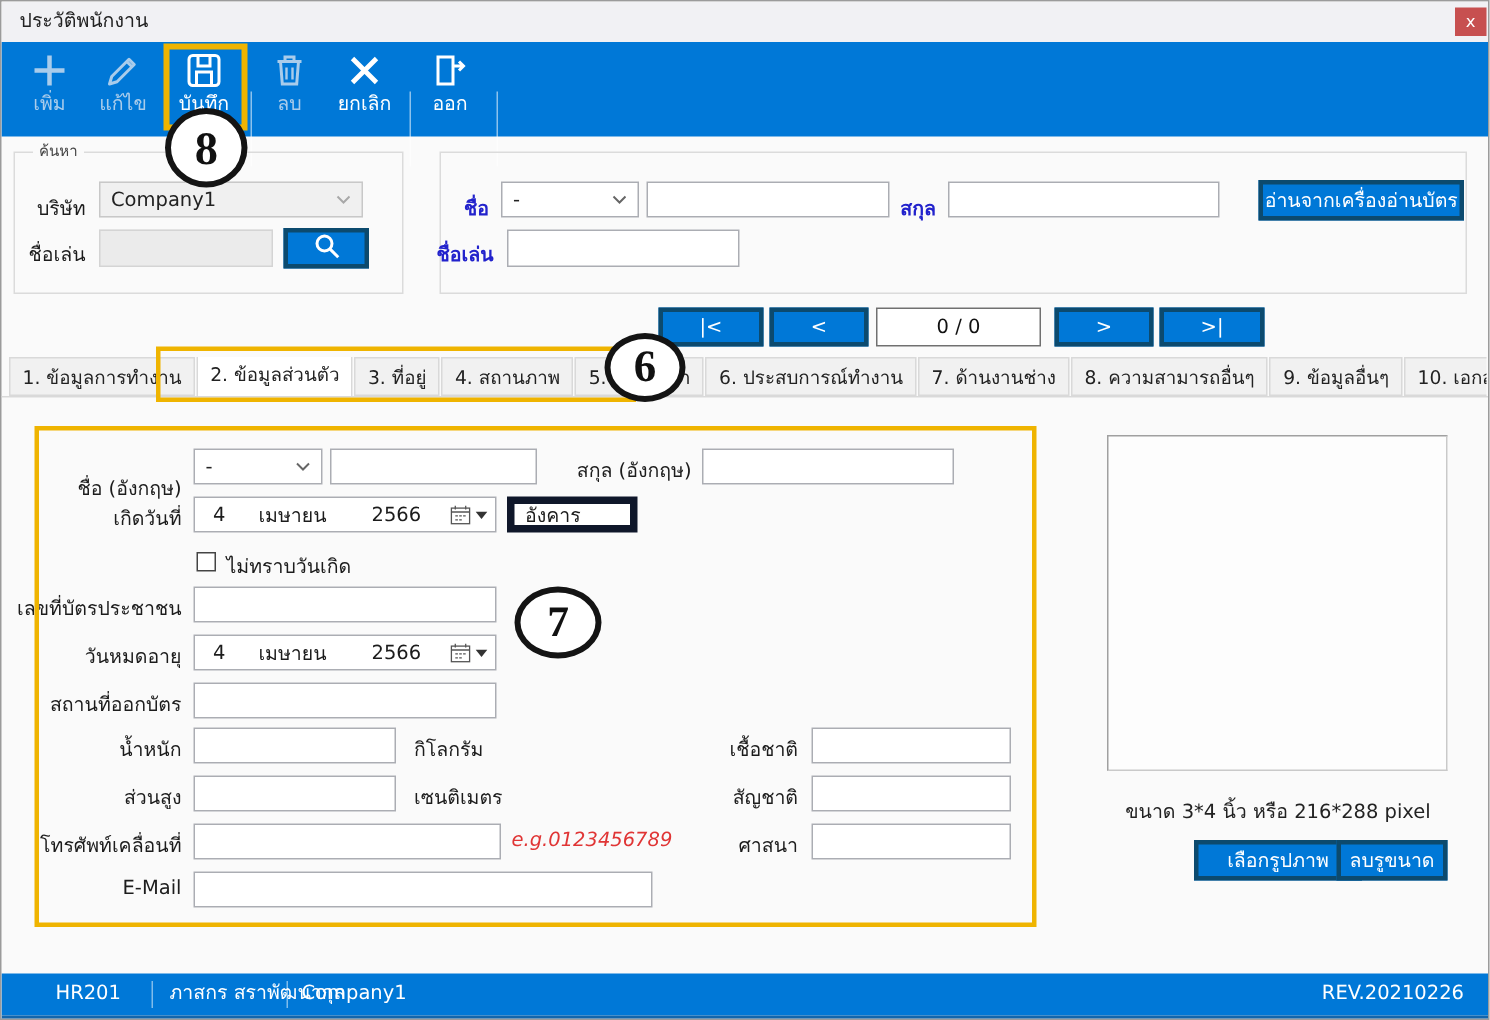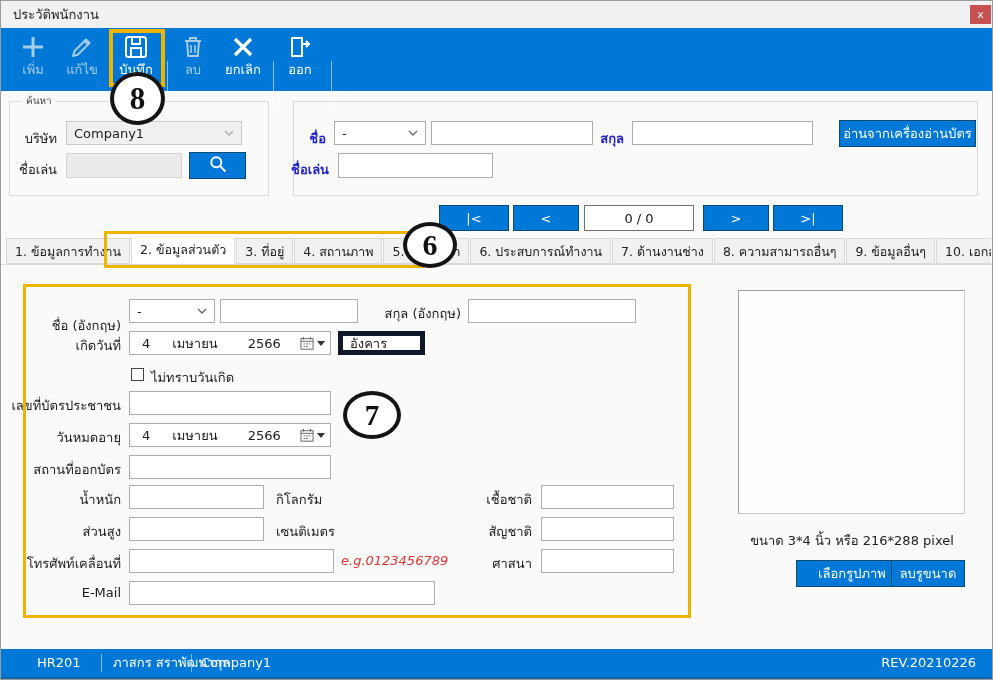--- a/index.html
+++ b/index.html
@@ -43,21 +43,21 @@
   .tb { position:absolute; height:24px; border:1px solid #ABADB3; background:#fff; font-size:13px;
         padding:0 6px; font-family:inherit; color:#111; }
   .tb.dis { background:#EBEBEB; border-color:#D4D4D4; }
 
   .dd { position:absolute; height:24px; border:1px solid #ABADB3; background:#fff;
         display:flex; align-items:center; padding:0 7px; color:#222; }
   .dd .chev { margin-left:auto; color:#666; display:flex; }
   .dd.dis { background:#F0F0F0; border-color:#C8C8C8; }
   .dd.dis .chev { color:#A8A8A8; }
 
-  .btn-blue { position:absolute; background:#0078D7; border:1px solid #0c4a6e; color:#fff;
+  .btn-blue { position:absolute; background:#0078D7; border:3px solid #0c4a6e; color:#fff;
               display:flex; align-items:center; justify-content:center; font-size:13px; cursor:default; }
 
   
   .nav-btn { top:204px; height:26px; }
   .counter { position:absolute; left:583px; top:204px; width:110px; height:26px; background:#fff;
              border:1px solid #707070; display:flex; align-items:center; justify-content:center; color:#111; }
 
   
   .tabbar { position:absolute; left:5px; top:237px; height:26px; display:flex; white-space:nowrap;
             width:985px; overflow:hidden; }

